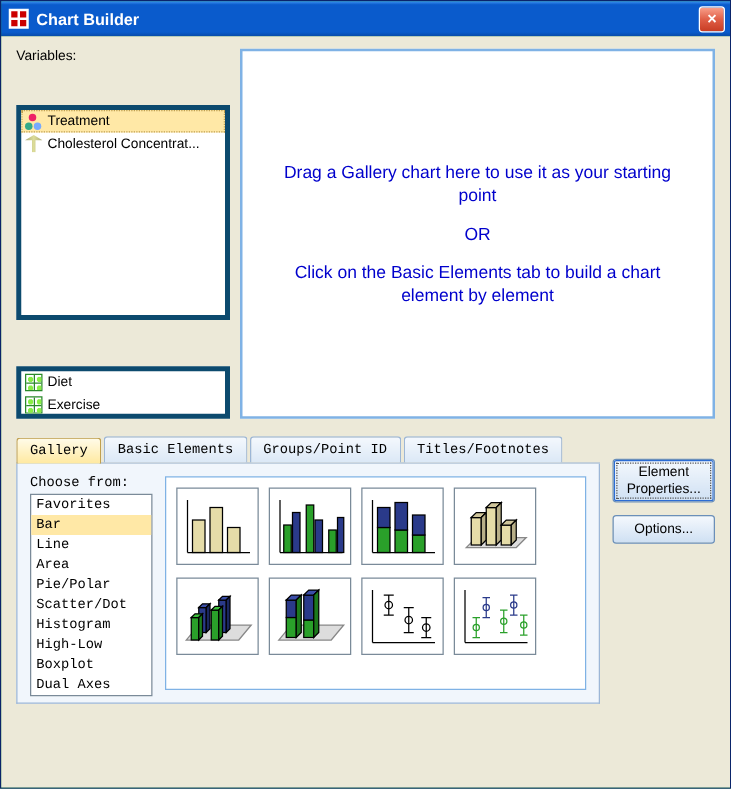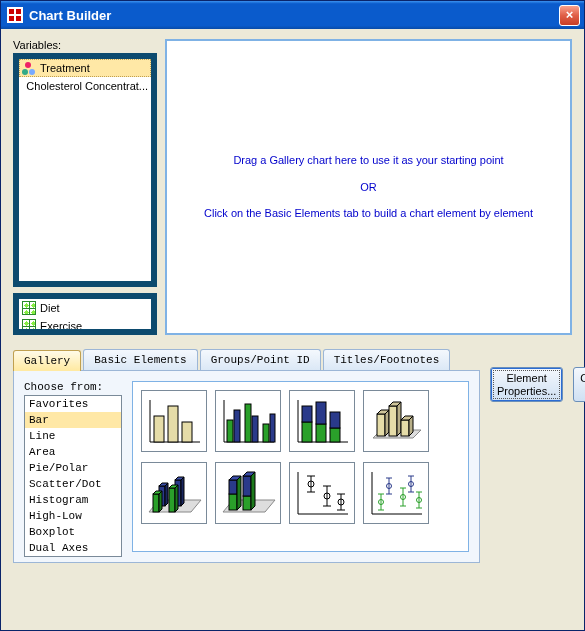--- a/index.html
+++ b/index.html
@@ -61,30 +61,31 @@
     padding: 10px 12px 6px 12px;
     display: flex;
     flex-direction: column;
   }
   .top-row {
     display: flex;
     gap: 8px;
     height: 296px;
   }
   .var-col {
-    width: 144px;
-    display: flex;
-    flex-direction: column;
+    width: 171px;
+    display: flex;
+    flex-direction: column;
+    gap: 31px;
   }
   .label {
     color: #000;
     margin-bottom: 2px;
   }
   .listbox {
-    border: 6px solid #0c4a6e;
+    border: 4px solid #0c4a6e;
     background: #fff;
     overflow: hidden;
   }
   .var-main { flex: 1; margin-bottom: 6px; }
   .var-sub { height: 42px; }
   .var-item {
     display: flex;
     align-items: center;
     padding: 2px 3px;
     gap: 4px;
@@ -151,21 +152,21 @@
   .preview-frame {
     flex: 1;
     border: 2px solid #7fb2e5;
     background: #fff;
     display: flex;
     flex-direction: column;
     align-items: center;
     justify-content: center;
     color: #0000cc;
     text-align: center;
-    font-size: 11px;
+    font-size: 14px;
     line-height: 1.35;
     padding: 10px 30px;
   }
   .preview-frame div { margin: 6px 0; }
   .mid-row {
     margin-top: 14px;
     display: flex;
     align-items: flex-start;
     gap: 10px;
   }
@@ -234,21 +235,21 @@
     border: 1px solid #7a8a99;
     background: #fff;
     cursor: grab;
     position: relative;
     display:flex; align-items:center; justify-content:center;
   }
   .thumb svg { width: 58px; height: 54px; }
   .side-btns {
     width: 82px;
     display: flex;
-    flex-direction: row;
+    flex-direction: column;
     gap: 10px;
     padding-top: 18px;
   }
   .winbtn {
     background: linear-gradient(180deg,#f4f8fd,#cfe0f3);
     border: 1px solid #6a8fba;
     border-radius: 3px;
     padding: 4px 6px;
     text-align: center;
     cursor: pointer;

